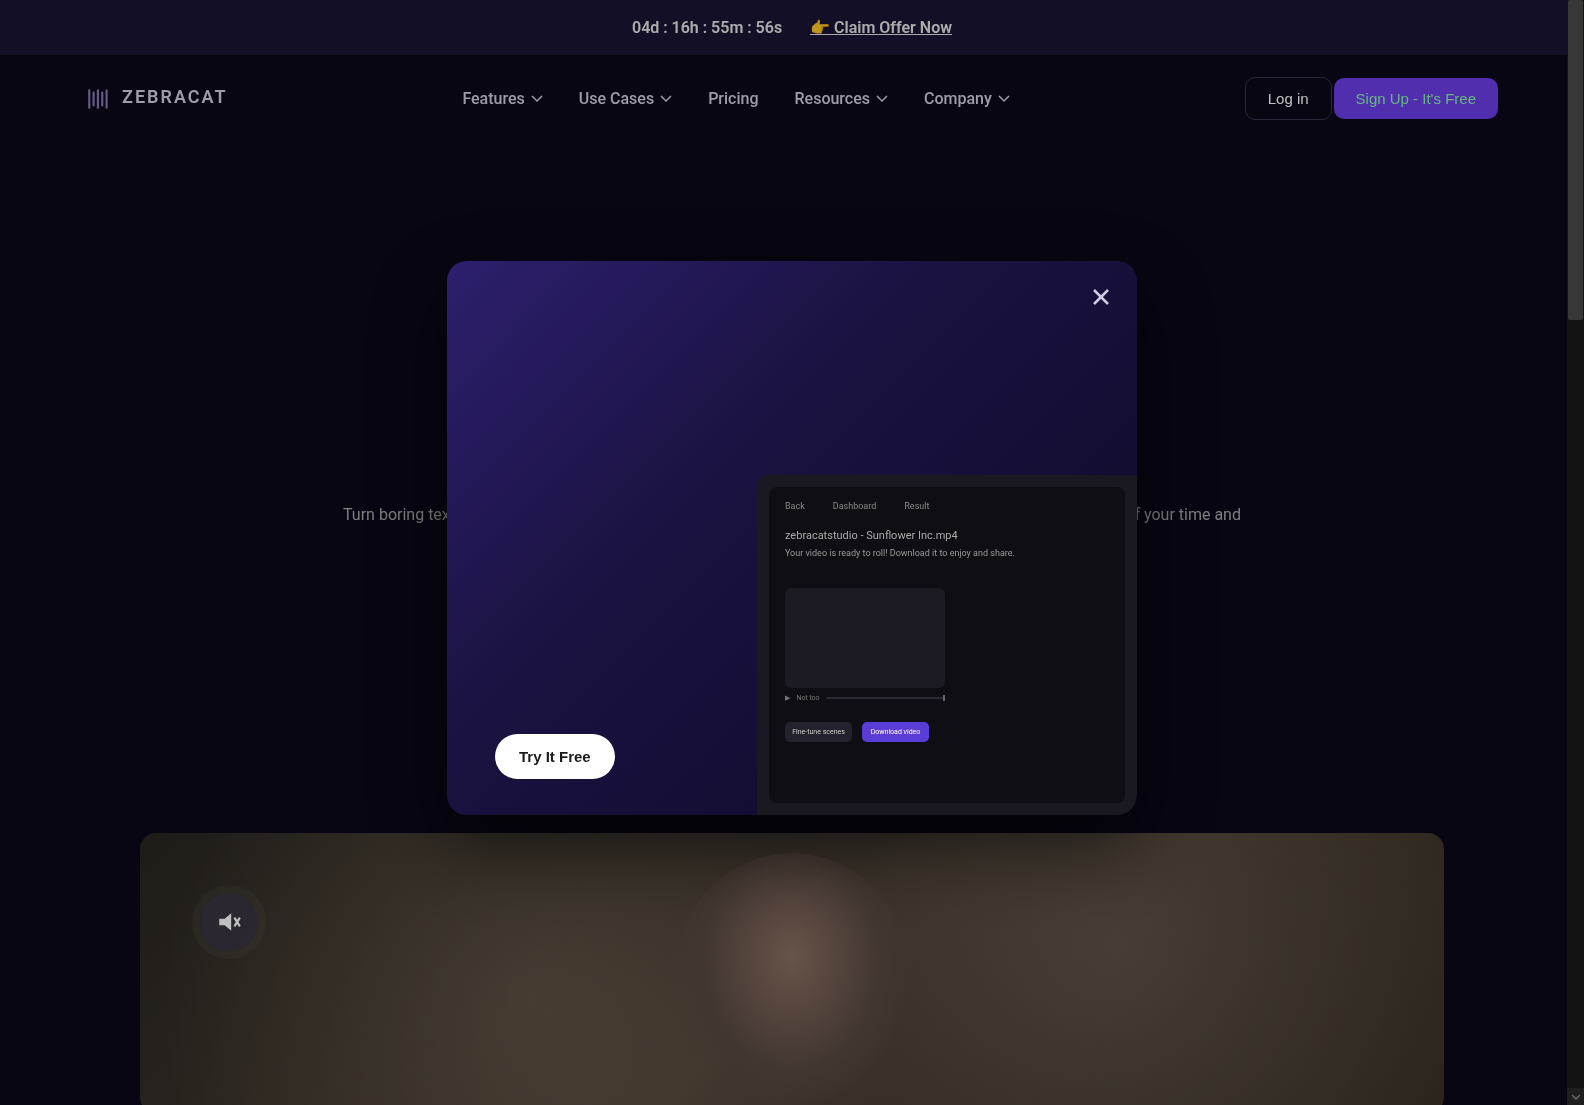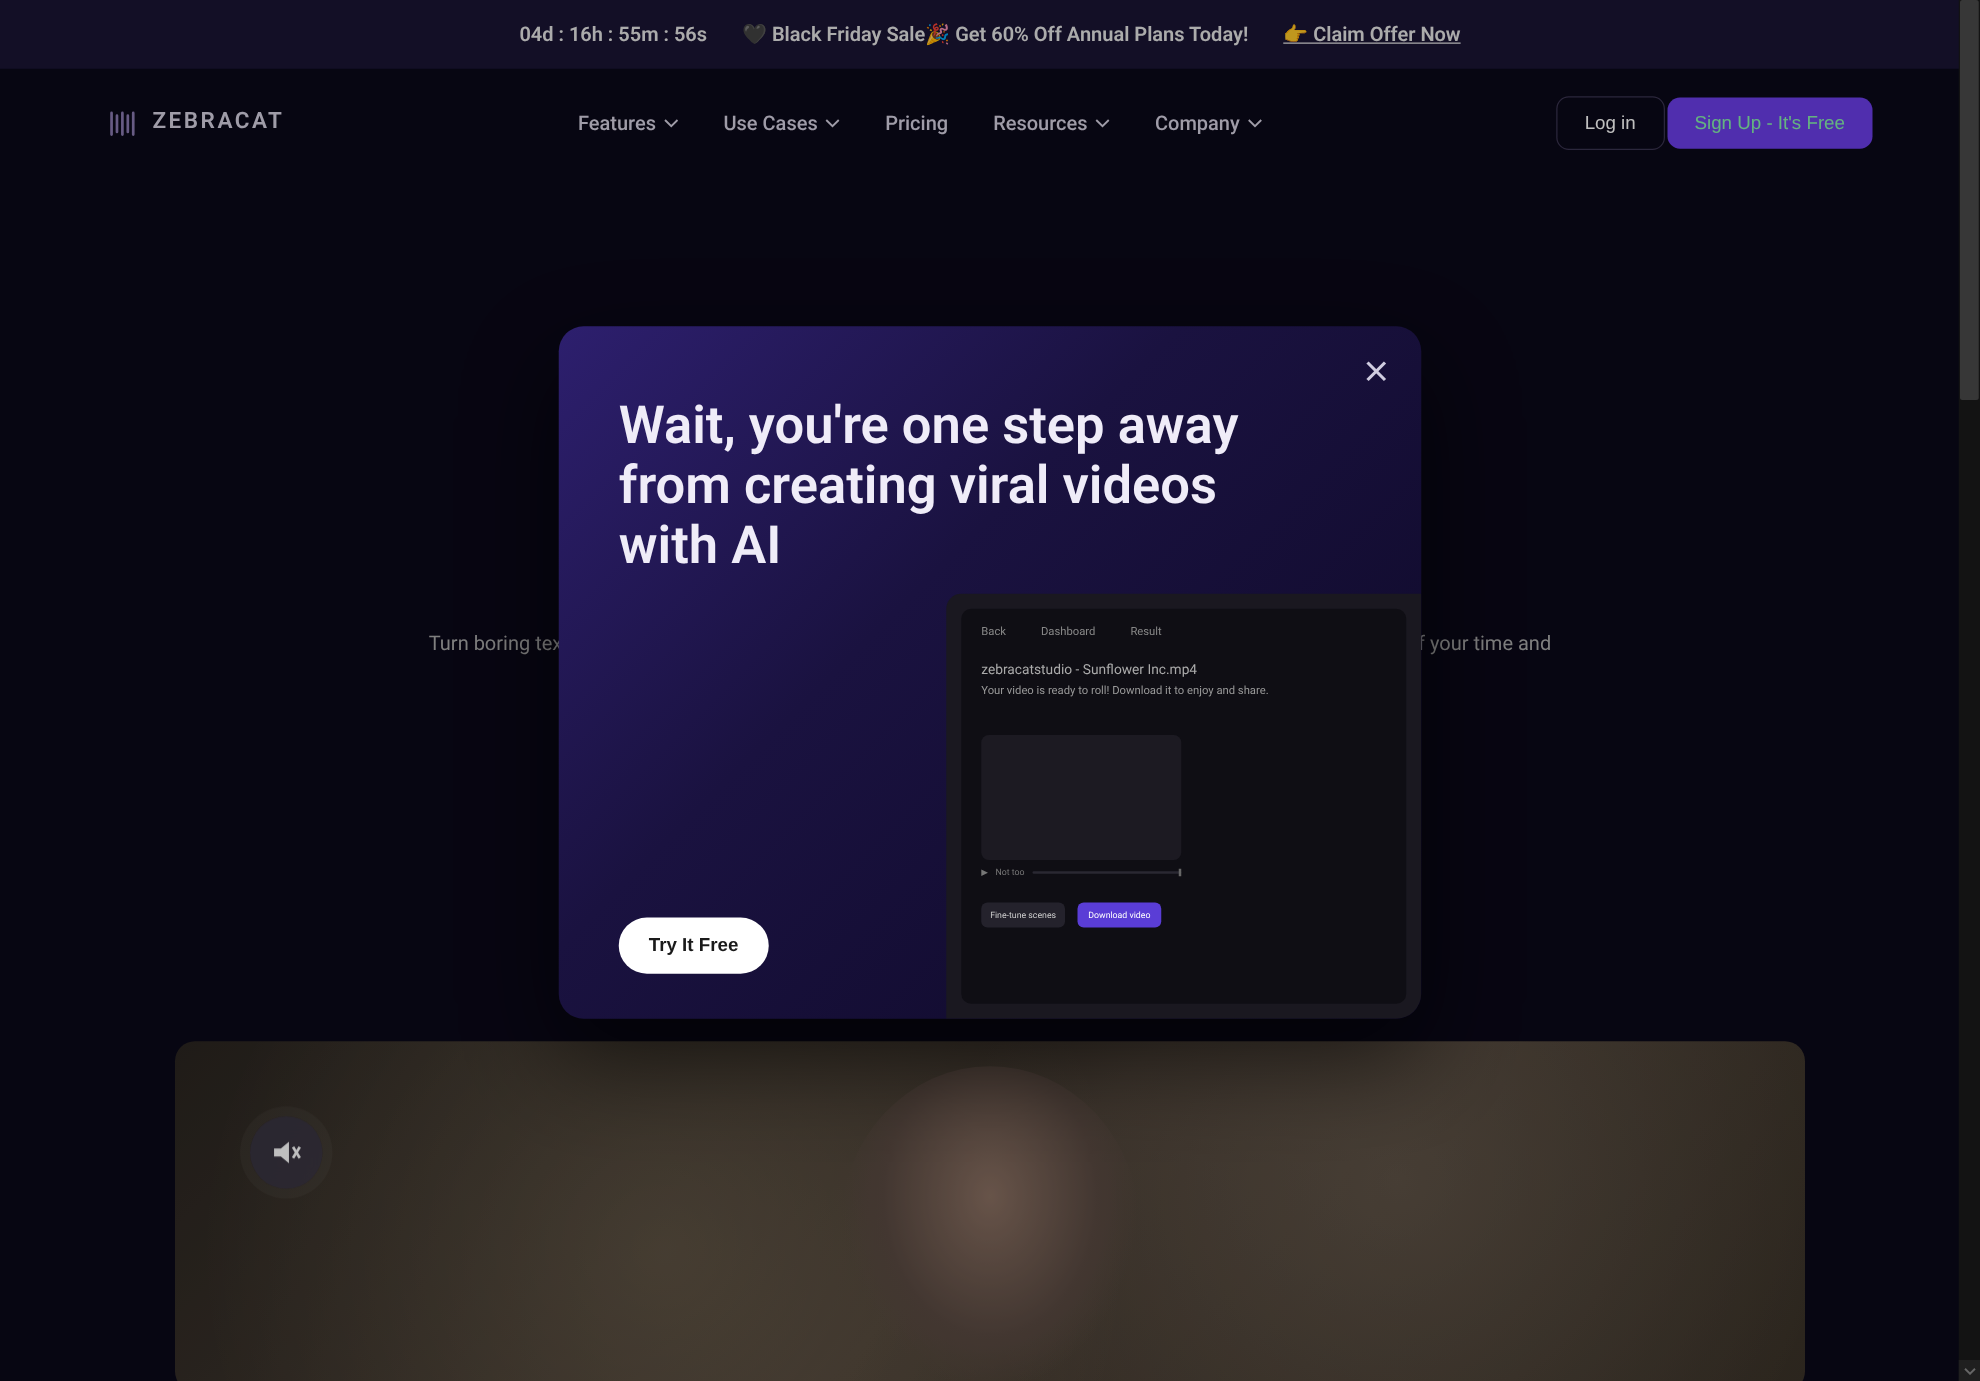--- a/index.html
+++ b/index.html
@@ -390,21 +390,20 @@
       display: flex;
       align-items: center;
       justify-content: center;
     }
   </style>
 </head>
 <body>
 
 <div class="promo-banner">
   <span class="promo-timer">04d : 16h : 55m : 56s</span>
-  <span class="promo-text">🖤 Black Friday Sale🎉  Get 60% Off Annual Plans Today!</span>
   <a class="promo-link">👉 Claim Offer Now</a>
 </div>
 
 <header class="header">
   <div class="logo">
     <svg class="logo-mark" viewBox="0 0 24 24">
       <path d="M3 4 L3 20 M7 6 L7 18 M11 4 L11 20 M15 6 L15 18 M19 4 L19 20" stroke="#8a7ab0" stroke-width="2" fill="none" stroke-linecap="round"></path>
     </svg>
     <span class="logo-text">ZEBRACAT</span>
   </div>
@@ -463,21 +462,20 @@
 </div>
 
 <div class="modal-backdrop">
   <div class="modal">
     <div class="modal-close">
       <svg viewBox="0 0 20 20">
         <line x1="3" y1="3" x2="17" y2="17"></line>
         <line x1="17" y1="3" x2="3" y2="17"></line>
       </svg>
     </div>
-    <h2 class="modal-title">Wait, you're one step away from creating viral videos with AI</h2>
     <button class="modal-cta">Try It Free</button>
 
     <div class="modal-preview">
       <div class="preview-inner">
         <div class="preview-tabs">
           <span class="preview-tab">Back</span>
           <span class="preview-tab">Dashboard</span>
           <span class="preview-tab">Result</span>
         </div>
         <div class="preview-filename">zebracatstudio - Sunflower Inc.mp4</div>

